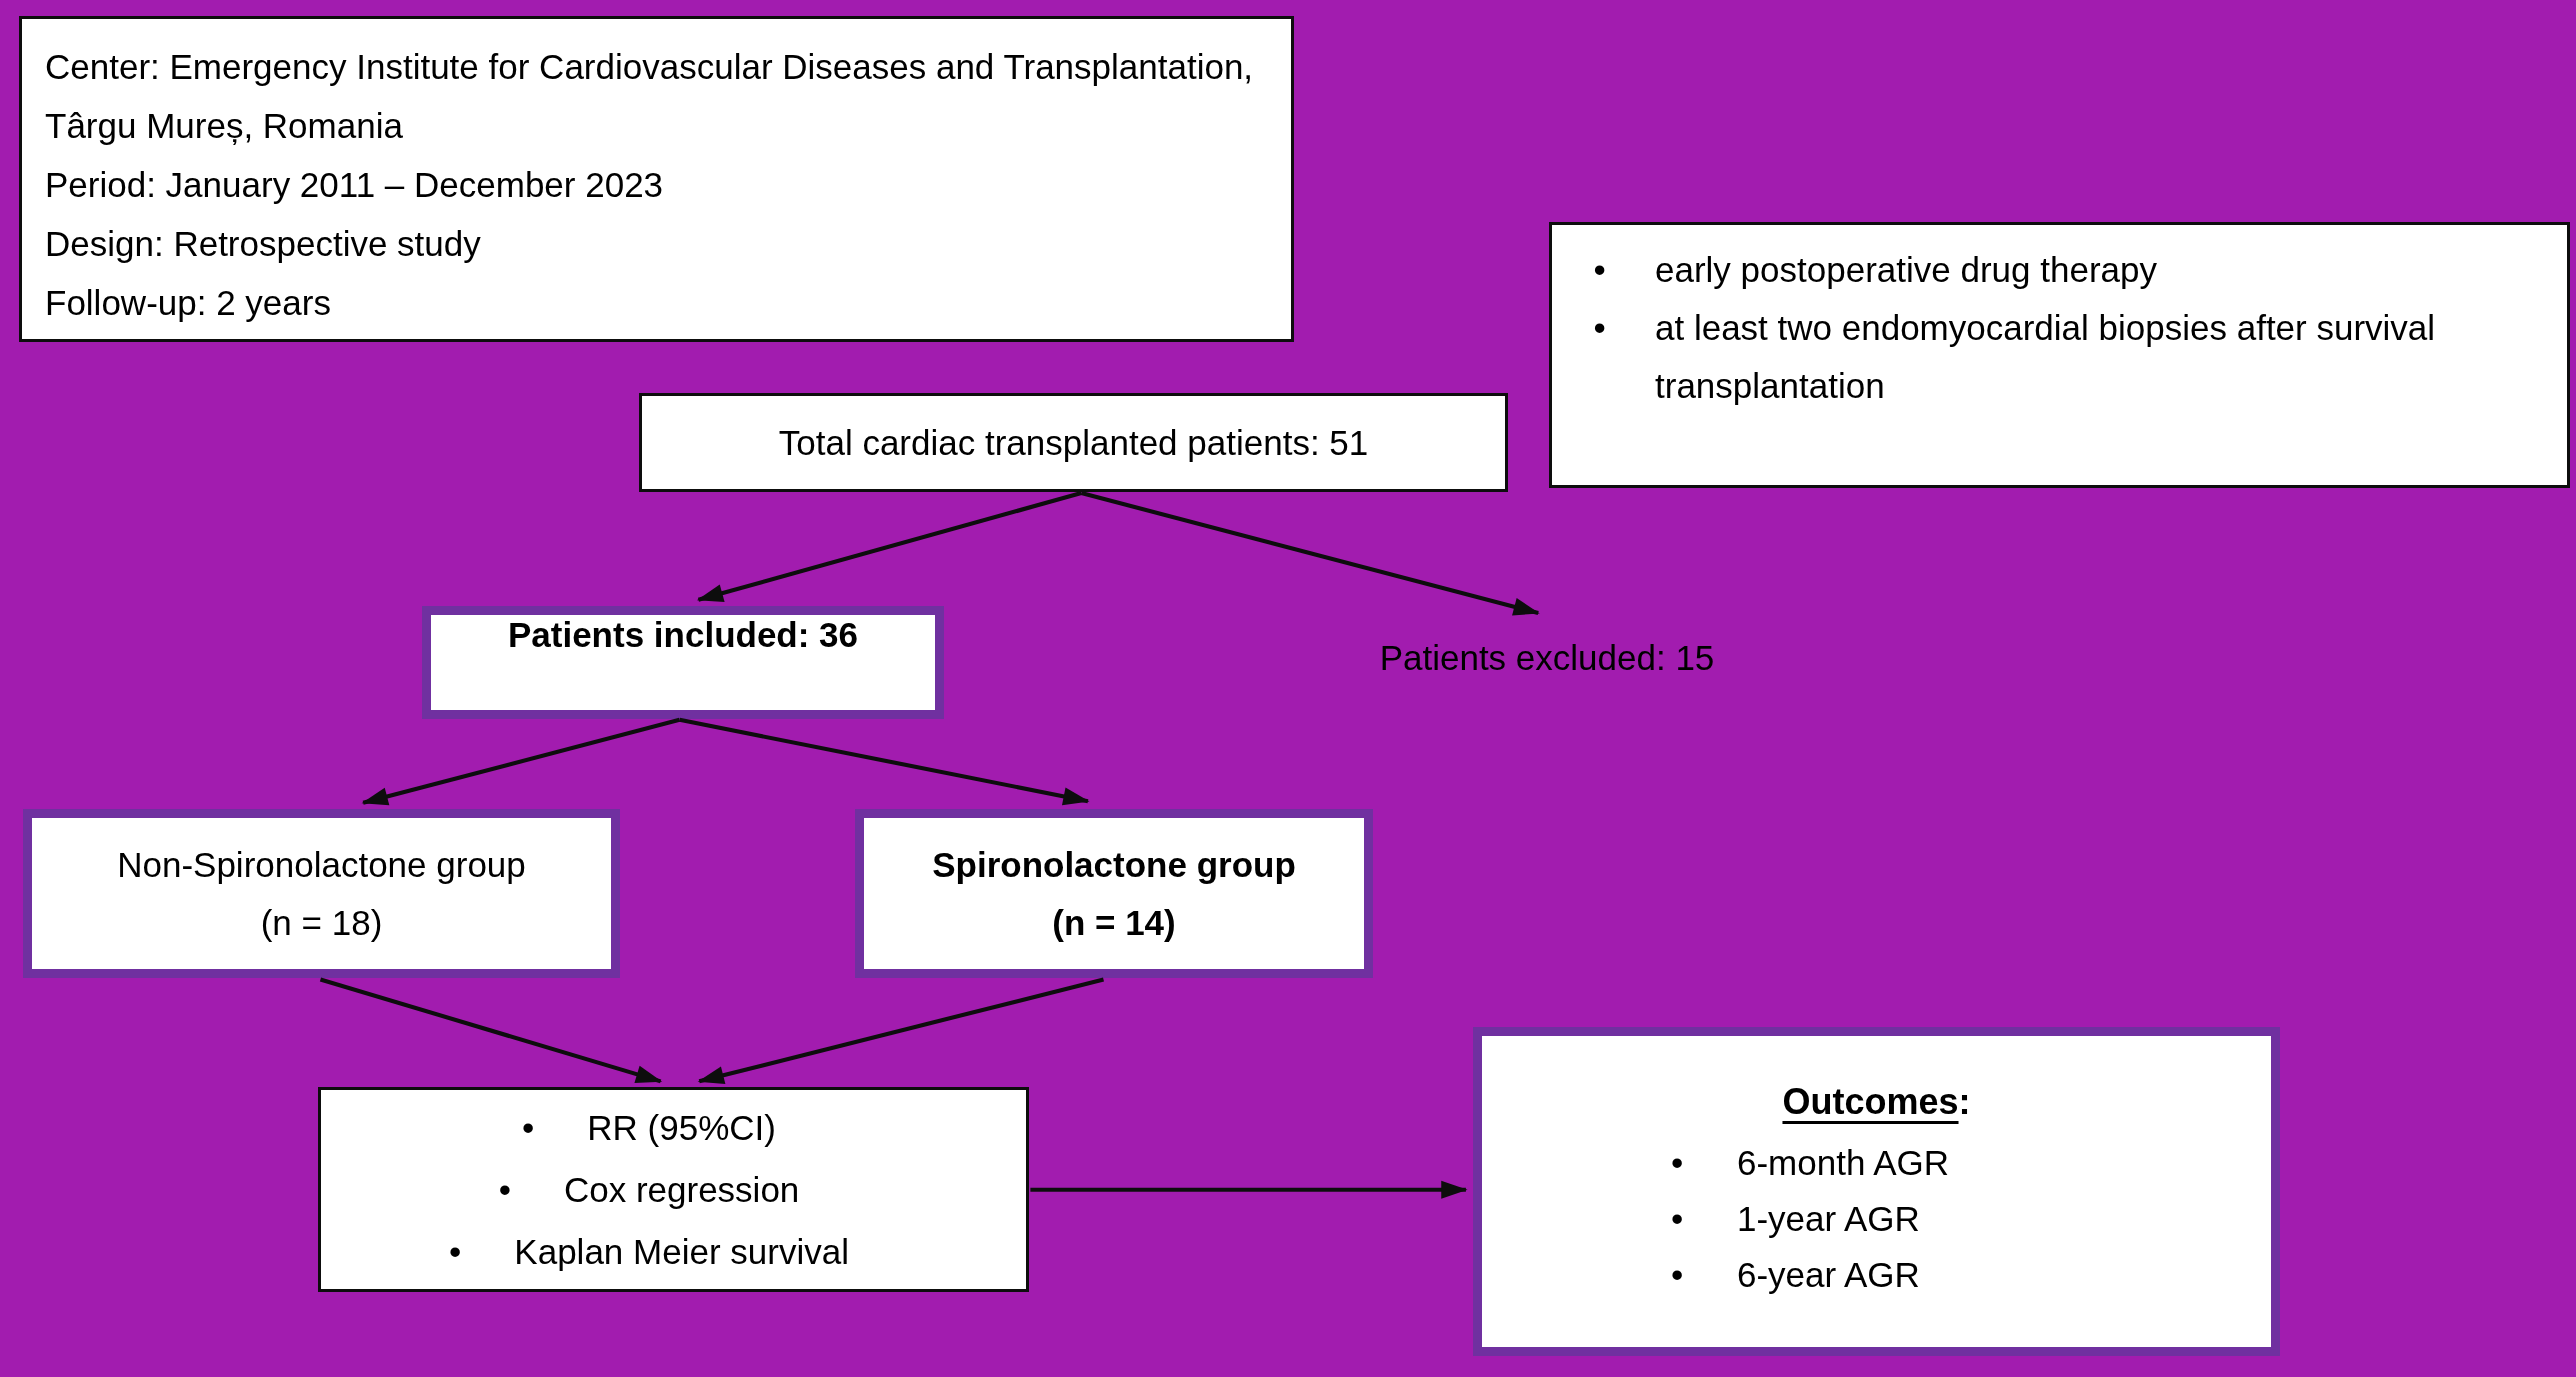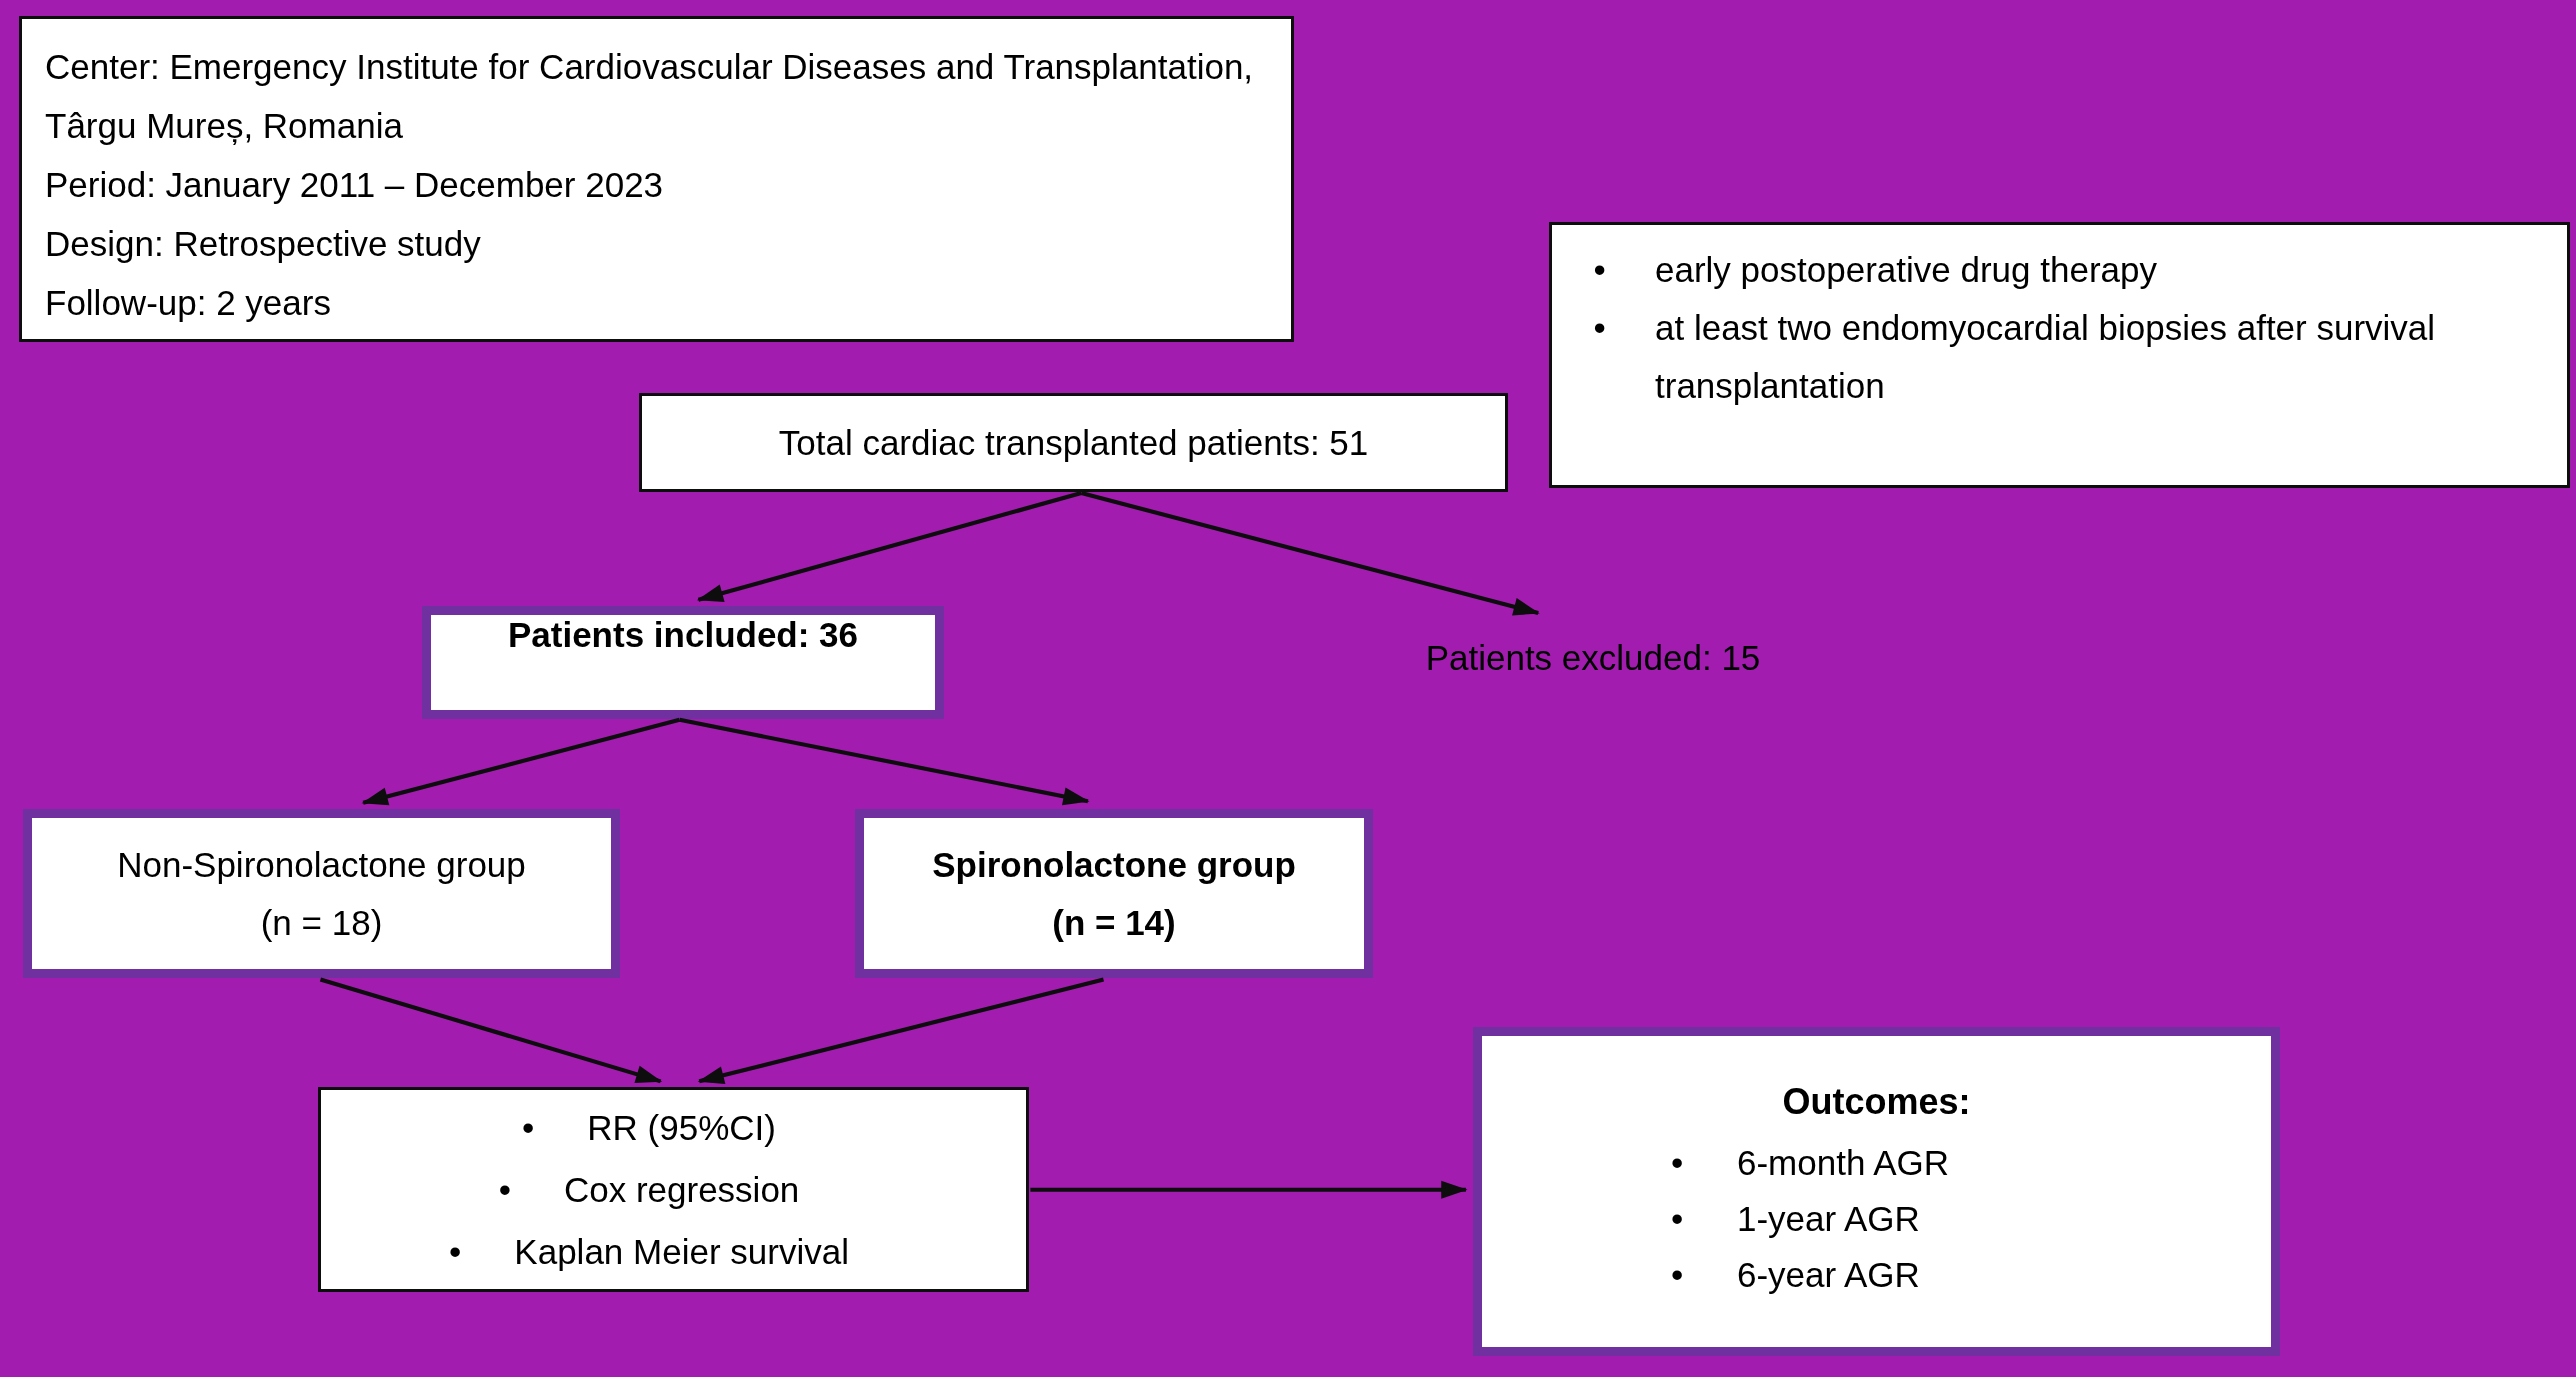--- a/index.html
+++ b/index.html
@@ -27,38 +27,38 @@
 
   
   .total-box{left:639px;top:393px;width:869px;height:99px;
     display:flex;align-items:center;justify-content:center;font-size:35px;}
 
   
   .included-box{left:422px;top:606px;width:522px;height:113px;
     display:flex;align-items:flex-start;justify-content:center;font-size:35px;font-weight:bold;}
 
   
-  .excluded-label{position:absolute;left:1369px;top:636px;width:448px;
+  .excluded-label{position:absolute;left:1323px;top:636px;width:448px;
     font-size:35px;line-height:43px;text-align:center;}
 
   
   .group-box{display:flex;flex-direction:column;align-items:center;justify-content:center;
     font-size:35px;line-height:58px;text-align:right;}
   .nonspiro-box{left:23px;top:809px;width:597px;height:169px;}
   .spiro-box{left:855px;top:809px;width:518px;height:169px;font-weight:bold;}
 
   
   .analysis-box{left:318px;top:1087px;width:711px;height:205px;
     display:flex;flex-direction:column;justify-content:center;padding-right:49px;}
   .stats-line{display:flex;justify-content:center;gap:53px;font-size:35px;line-height:62px;}
 
   
   .outcomes-box{left:1473px;top:1027px;width:807px;height:329px;padding-top:39px;}
   .out-title{text-align:center;font-size:36px;font-weight:bold;line-height:53px;margin-bottom:6.6px;}
-  .out-title .u{text-decoration-thickness:3.3px;text-underline-offset:6.6px;}
+  .out-title .u{text-decoration:underline;text-decoration-thickness:3.3px;text-underline-offset:6.6px;}
   .out-item{position:relative;padding-left:255px;font-size:35px;line-height:56px;}
   .out-item .bullet{position:absolute;left:189px;top:0;}
 
   .arrows{position:absolute;left:0;top:0;pointer-events:none;}
   .arrows line{stroke:#0d0d0d;stroke-width:5;}
   .arrows .head{fill:#0d0d0d;}
 </style>
 </head>
 <body>
 

